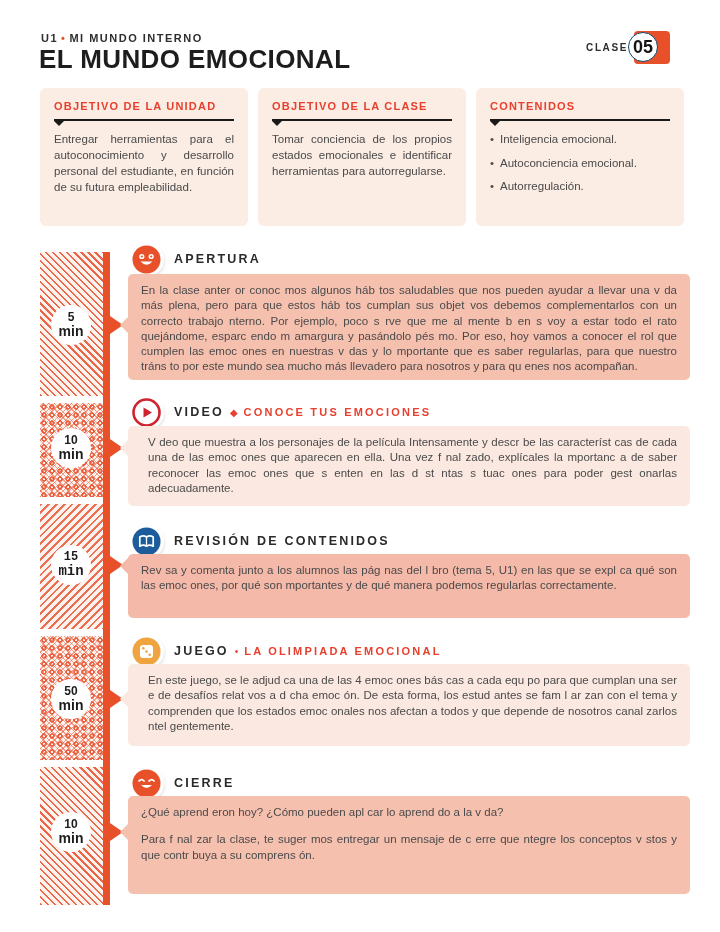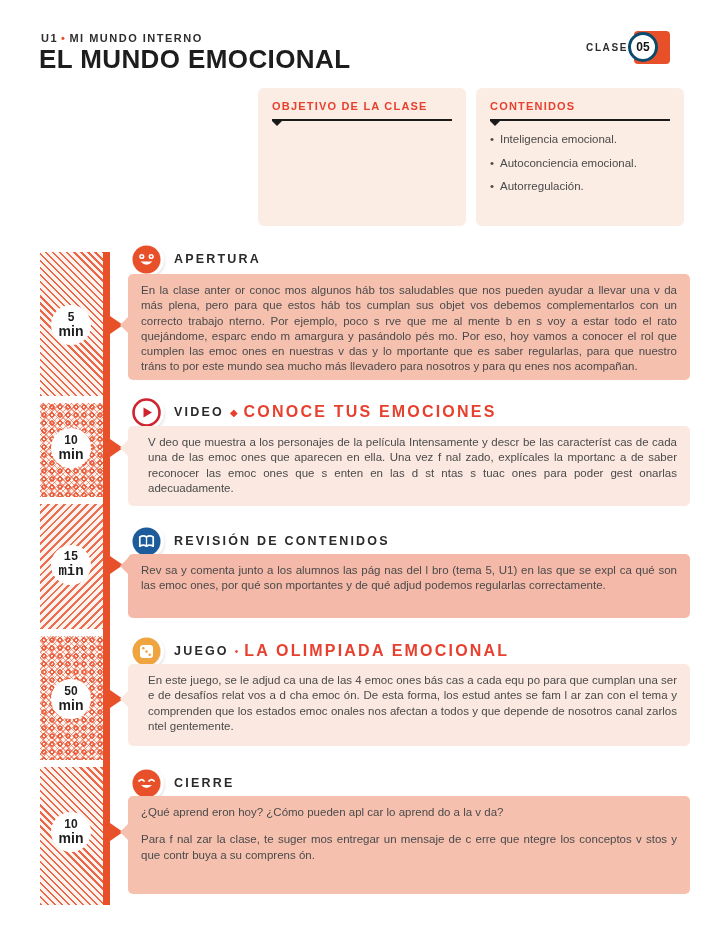--- a/index.html
+++ b/index.html
@@ -6,21 +6,21 @@
   html,body { background:#ffffff; }
   body { font-family:"Liberation Sans", sans-serif; color:#3c3c3c; }
   .page { position:relative; width:720px; height:932px; background:#fff; overflow:hidden; }
 
   
   .eyebrow { position:absolute; left:41px; top:32px; font-size:11px; font-weight:bold; letter-spacing:1.5px; color:#2e2e2e; }
   .eyebrow .dot { color:#e8502a; margin:0 3px; }
   .page-title { position:absolute; left:39px; top:44px; font-size:26px; font-weight:800; letter-spacing:0.4px; color:#1d1d1d; }
   .clase-label { position:absolute; right:92px; top:42px; font-size:10px; font-weight:bold; letter-spacing:1.6px; color:#2e2e2e; }
   .clase-badge { position:absolute; right:50px; top:31px; width:36px; height:33px; background:#e8502a; border-radius:4px; }
-  .clase-badge .num-circle { position:absolute; left:-6px; top:1px; width:30px; height:30px; background:#fff; border:3px solid #0c4a6e; border-radius:50%; display:flex; align-items:center; justify-content:center; font-size:12px; font-weight:800; color:#141414; }
+  .clase-badge .num-circle { position:absolute; left:-6px; top:1px; width:30px; height:30px; background:#fff; border:1px solid #0c4a6e; border-radius:50%; display:flex; align-items:center; justify-content:center; font-size:18px; font-weight:800; color:#141414; }
 
   
   .card { position:absolute; top:88px; width:208px; height:138px; background:#fbece4; border-radius:6px; padding:12px 14px; }
   .card.c1 { left:40px; } .card.c2 { left:258px; } .card.c3 { left:476px; }
   .card h3 { font-size:11px; font-weight:bold; letter-spacing:1.2px; color:#e8402e; }
   .rule { position:relative; border-bottom:2px solid #1a1a1a; margin:7px 0 11px 0; }
   .rule::after { content:''; position:absolute; left:0; top:2px; border:5px solid transparent; border-top-color:#1a1a1a; }
   .card p { font-size:11.5px; line-height:1.38; color:#4a4a4a; text-align:justify; }
   .bullet-row { display:flex; font-size:11.5px; line-height:1.35; color:#4a4a4a; margin-bottom:8px; }
   .bullet-row .b { color:#4a4a4a; margin-right:6px; }
@@ -50,21 +50,21 @@
   .time-circle .u { font-size:14px; font-weight:bold; color:#1d1d1d; line-height:1.2; }
   .tc1 { top:53px; } .tc2 { top:176px; } .tc3 { top:293px;font-family:Liberation Mono, monospace; } .tc4 { top:427px; } .tc5 { top:560px; }
   .arrow { position:absolute; left:70px; width:0; height:0; border:9px solid transparent; border-left:13px solid #e8502a; border-right:none; }
   .ar1 { top:64px; } .ar2 { top:187px; } .ar3 { top:304px; } .ar4 { top:438px; } .ar5 { top:571px; }
 
   
   .sec-title { position:absolute; left:132px; height:30px; display:flex; align-items:center; }
   .sec-title .icon { width:29px; height:29px; border-radius:50%; box-shadow:0 0 0 3px #fff, 2px 2px 4px rgba(0,0,0,0.25); flex:none; }
   .sec-title .t { margin-left:13px; font-size:12.5px; font-weight:bold; letter-spacing:2.2px; color:#2a2a2a; }
   .sec-title .sep { margin:0 6px; font-size:10px; color:#e8402e; }
-  .sec-title .sub { font-size:16px; font-weight:bold; letter-spacing:2.2px; color:#e8402e; }
+  .sec-title .sub { font-size:11px; font-weight:bold; letter-spacing:2.2px; color:#e8402e; }
   .st1 { top:244px; } .st2 { top:397px; } .st3 { top:526px; } .st4 { top:636px; } .st5 { top:768px; }
 
   .sec-box { position:absolute; left:128px; width:562px; border-radius:5px; padding:9px 13px; font-size:11.5px; line-height:1.33; color:#4a4a4a; text-align:justify; }
   .sec-box .notch { position:absolute; left:-8px; width:0; height:0; border:9px solid transparent; border-right:9px solid currentColor; border-left:none; }
   .bg-salmon { background:#f6c0af; } .bg-salmon .notch { color:#f6c0af; }
   .bg-salmon-d { background:#f4b9a8; } .bg-salmon-d .notch { color:#f4b9a8; }
   .bg-light { background:#fbe9e1;padding-left:20px; } .bg-light .notch { color:#fbe9e1; }
   .sb1 { top:274px; height:106px; } .sb1 .notch { top:42px; }
   .sb2 { top:426px; height:80px;  } .sb2 .notch { top:13px; }
   .sb3 { top:554px; height:64px;  } .sb3 .notch { top:3px; }
@@ -79,23 +79,29 @@
 
   <div class="eyebrow">
     <span>U1</span><span class="dot">•</span><span>MI MUNDO INTERNO</span>
   </div>
   <div class="page-title">EL MUNDO EMOCIONAL</div>
   <div class="clase-label">CLASE</div>
   <div class="clase-badge">
     <div class="num-circle">05</div>
   </div>
 
+  <div class="card c1">
+    <h3>OBJETIVO DE LA UNIDAD</h3>
+    <div class="rule"></div>
+    <p>Entregar herramientas para el autoconocimiento y desarrollo personal del estudiante, en función de su futura empleabilidad.</p>
+  </div>
   <div class="card c2">
     <h3>OBJETIVO DE LA CLASE</h3>
     <div class="rule"></div>
+    <p>Tomar conciencia de los propios estados emocionales e identificar herramientas para autorregularse.</p>
   </div>
   <div class="card c3">
     <h3>CONTENIDOS</h3>
     <div class="rule"></div>
     <div class="bullet-row">
         <span class="b">•</span>
         <span>Inteligencia emocional.</span>
       </div>
     <div class="bullet-row">
         <span class="b">•</span>
@@ -180,21 +186,21 @@
       <svg width="29" height="29" viewBox="0 0 29 29">
           <circle cx="14.5" cy="14.5" r="14" fill="#1d5c9b"></circle>
           <path d="M7.8 10 c2.3-1.4 4.6-1.4 6.7 0 c2.1-1.4 4.4-1.4 6.7 0 v9.2 c-2.3-1.4-4.6-1.4-6.7 0 c-2.1-1.4-4.4-1.4-6.7 0 z" fill="none" stroke="#fff" stroke-width="1.7" stroke-linejoin="round"></path>
           <line x1="14.5" y1="10" x2="14.5" y2="19.2" stroke="#fff" stroke-width="1.3"></line>
         </svg>
     </span>
     <span class="t">REVISIÓN DE CONTENIDOS</span>
   </div>
   <div class="sec-box bg-salmon-d sb3">
     <span class="notch"></span>
-    <p>Rev sa y comenta junto a los alumnos las pág nas del l bro (tema 5, U1) en las que se expl ca qué son las emoc ones, por qué son mportantes y de qué adjud podemos regularlas correctamente.</p>
+    <p>Rev sa y comenta junto a los alumnos las pág nas del l bro (tema 5, U1) en las que se expl ca qué son las emoc ones, por qué son mportantes y de qué manera podemos regularlas correctamente.</p>
   </div>
 
   <div class="sec-title st4">
     <span class="icon">
       <svg width="29" height="29" viewBox="0 0 29 29">
           <circle cx="14.5" cy="14.5" r="14" fill="#f0a440"></circle>
           <rect x="8" y="8" width="13" height="13" rx="3" fill="#fff"></rect>
           <circle cx="11.3" cy="11.3" r="1.3" fill="#f0a440"></circle>
           <circle cx="14.5" cy="14.5" r="1.3" fill="#f0a440"></circle>
           <circle cx="17.7" cy="17.7" r="1.3" fill="#f0a440"></circle>

